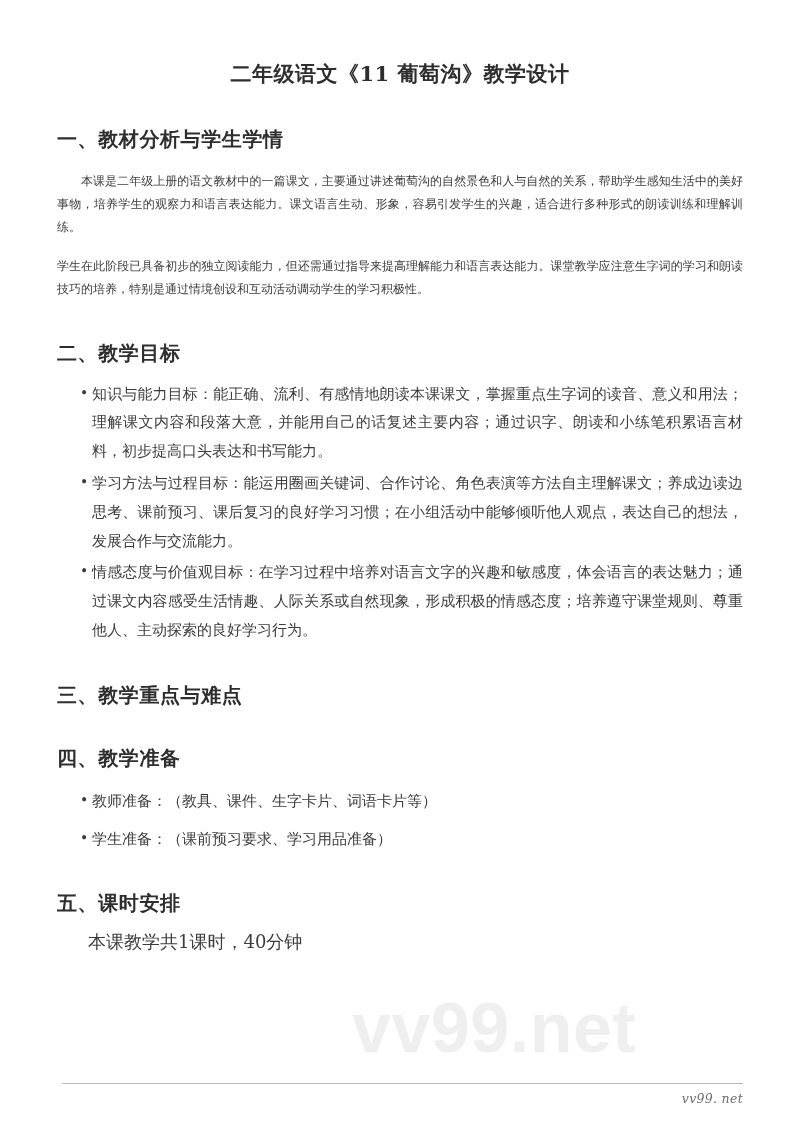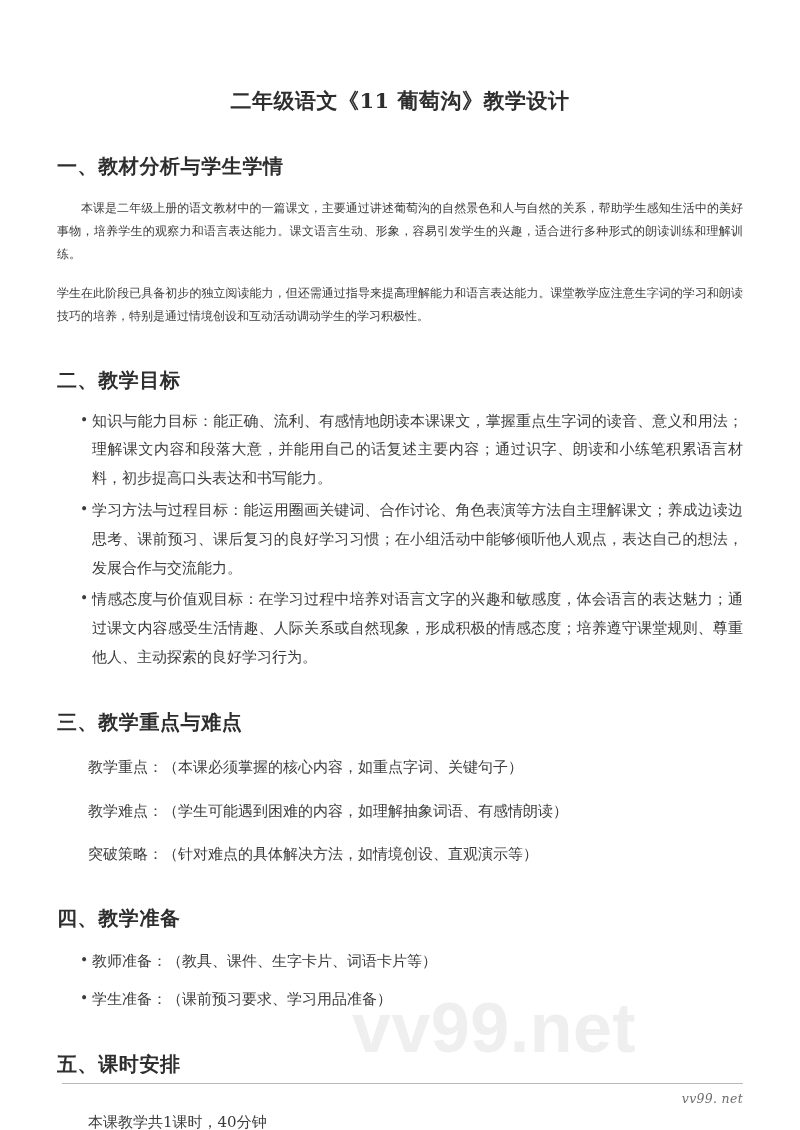--- a/index.html
+++ b/index.html
@@ -40,21 +40,21 @@
 
   .content {
     position: relative;
     z-index: 2;
     padding: 0 57px;
   }
 
   
   .doc-title {
     margin: 0;
-    padding-top: 85px;
+    padding-top: 58px;
     text-align: center;
     font-size: 21px;
     font-weight: 700;
     letter-spacing: 0.5px;
     color: #2e2e2e;
     line-height: 1.5;
   }
 
   
   .section-heading {
@@ -125,23 +125,23 @@
   .indent-line {
     padding-left: 31px;
     font-size: 15px;
     line-height: 1.92;
     color: #3c3c3c;
     margin-bottom: 15px;
   }
   .indent-line:last-child { margin-bottom: 0; }
 
   .plain-indent {
-    margin-top: 30px;
+    margin-top: 8px;
     padding-left: 31px;
-    font-size: 15px;
+    font-size: 18px;
     line-height: 1.92;
     color: #3c3c3c;
   }
 
   
   .footer {
     position: absolute;
     left: 62px;
     right: 57px;
     bottom: 24px;
@@ -177,25 +177,20 @@
     <p class="body-text second">学生在此阶段已具备初步的独立阅读能力，但还需通过指导来提高理解能力和语言表达能力。课堂教学应注意生字词的学习和朗读技巧的培养，特别是通过情境创设和互动活动调动学生的学习积极性。</p>
 
     <h2 class="section-heading sh-2">二、教学目标</h2>
     <ul class="bullets">
       <li>知识与能力目标：能正确、流利、有感情地朗读本课课文，掌握重点生字词的读音、意义和用法；理解课文内容和段落大意，并能用自己的话复述主要内容；通过识字、朗读和小练笔积累语言材料，初步提高口头表达和书写能力。</li>
       <li>学习方法与过程目标：能运用圈画关键词、合作讨论、角色表演等方法自主理解课文；养成边读边思考、课前预习、课后复习的良好学习习惯；在小组活动中能够倾听他人观点，表达自己的想法，发展合作与交流能力。</li>
       <li>情感态度与价值观目标：在学习过程中培养对语言文字的兴趣和敏感度，体会语言的表达魅力；通过课文内容感受生活情趣、人际关系或自然现象，形成积极的情感态度；培养遵守课堂规则、尊重他人、主动探索的良好学习行为。</li>
     </ul>
 
     <h2 class="section-heading sh-3">三、教学重点与难点</h2>
-    <div class="indent-block">
-      <div class="indent-line">教学重点：（本课必须掌握的核心内容，如重点字词、关键句子）</div>
-      <div class="indent-line">教学难点：（学生可能遇到困难的内容，如理解抽象词语、有感情朗读）</div>
-      <div class="indent-line">突破策略：（针对难点的具体解决方法，如情境创设、直观演示等）</div>
-    </div>
 
     <h2 class="section-heading sh-4">四、教学准备</h2>
     <ul class="bullets tight">
       <li>教师准备：（教具、课件、生字卡片、词语卡片等）</li>
       <li>学生准备：（课前预习要求、学习用品准备）</li>
     </ul>
 
     <h2 class="section-heading sh-5">五、课时安排</h2>
     <div class="plain-indent">本课教学共1课时，40分钟</div>
 

